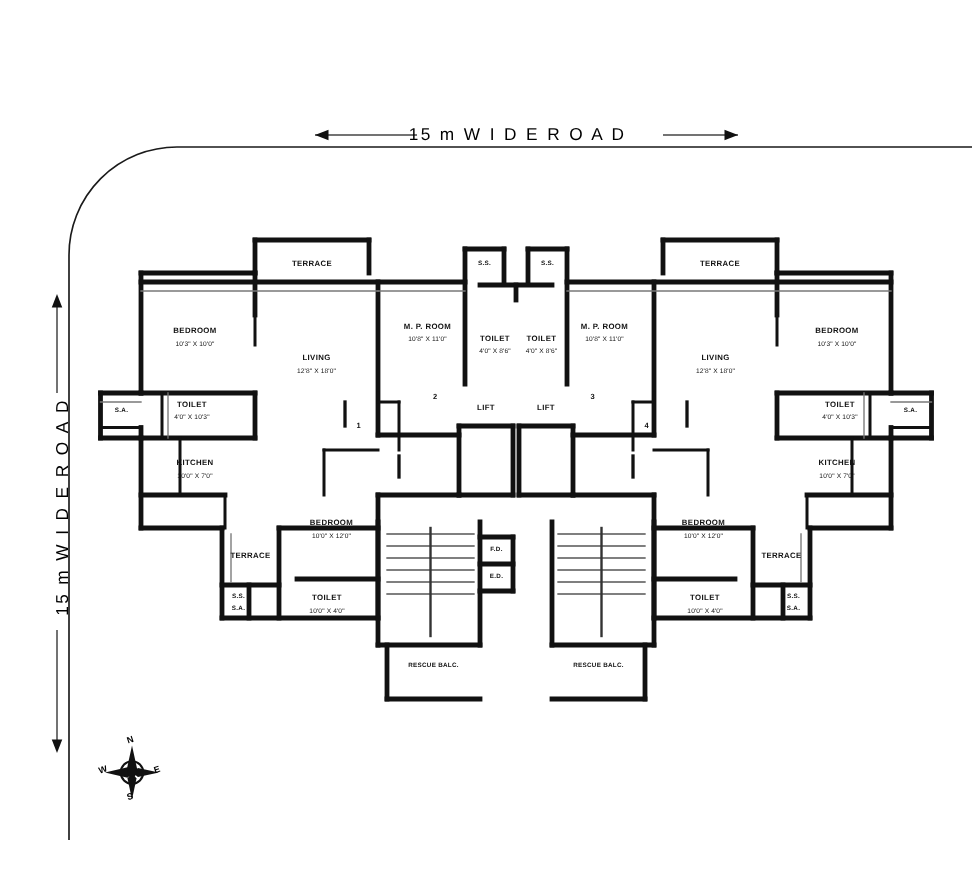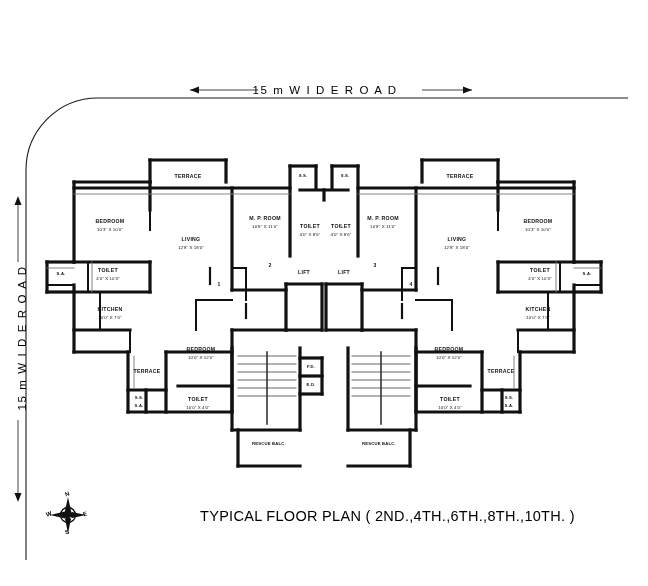--- a/index.html
+++ b/index.html
@@ -1,19 +1,19 @@
 <!DOCTYPE html>
 <html><head>
 <meta charset="utf-8">
 <style>
   html,body{margin:0;padding:0;background:#ffffff;}
   body{width:648px;height:586px;position:relative;overflow:hidden;
        font-family:"Liberation Sans","DejaVu Sans",sans-serif;color:#000;}
 
-  #sheet{position:absolute;inset:0;width:602px;height:586px;}
+  #sheet{position:absolute;inset:0;width:602px;height:586px;margin-left:20px;}
 
   .lbl{position:absolute;text-align:center;line-height:1.12;color:#111;
        white-space:nowrap;transform:translate(-50%,-50%);}
   .nm{font-size:5.2px;letter-spacing:.25px;font-weight:700;}
   .dim{font-size:4.4px;letter-spacing:.1px;font-weight:400;}
   .tiny{font-size:4.2px;letter-spacing:.2px;font-weight:700;}
   .num{font-size:5px;font-weight:700;}
 
   .roadtop{position:absolute;left:170px;top:82px;width:310px;height:16px;
            font-size:11.5px;letter-spacing:1.6px;font-weight:400;
@@ -291,15 +291,14 @@
       <polygon points="4,22 19,25.5 23,22 19,18.5" fill="#111"></polygon>
       <polygon points="40,22 26,25 22,22 26,19" fill="#111"></polygon>
       <circle cx="22" cy="22" r="3" fill="#111"></circle>
     </svg>
     <span class="compass-l" style="left:19px;top:-2px;position:absolute;transform:rotate(-18deg);">N</span>
     <span class="compass-l" style="left:19px;top:36px;position:absolute;transform:rotate(-18deg);">S</span>
     <span class="compass-l" style="left:37px;top:18px;position:absolute;transform:rotate(-18deg);">E</span>
     <span class="compass-l" style="left:0px;top:18px;position:absolute;transform:rotate(-18deg);">W</span>
   </div>
 
-  <div class="title">TYPICAL FLOOR PLAN ( 2ND.,4TH.,6TH.,8TH.,10TH. )</div>
 
 </div>
 
 </body></html>

